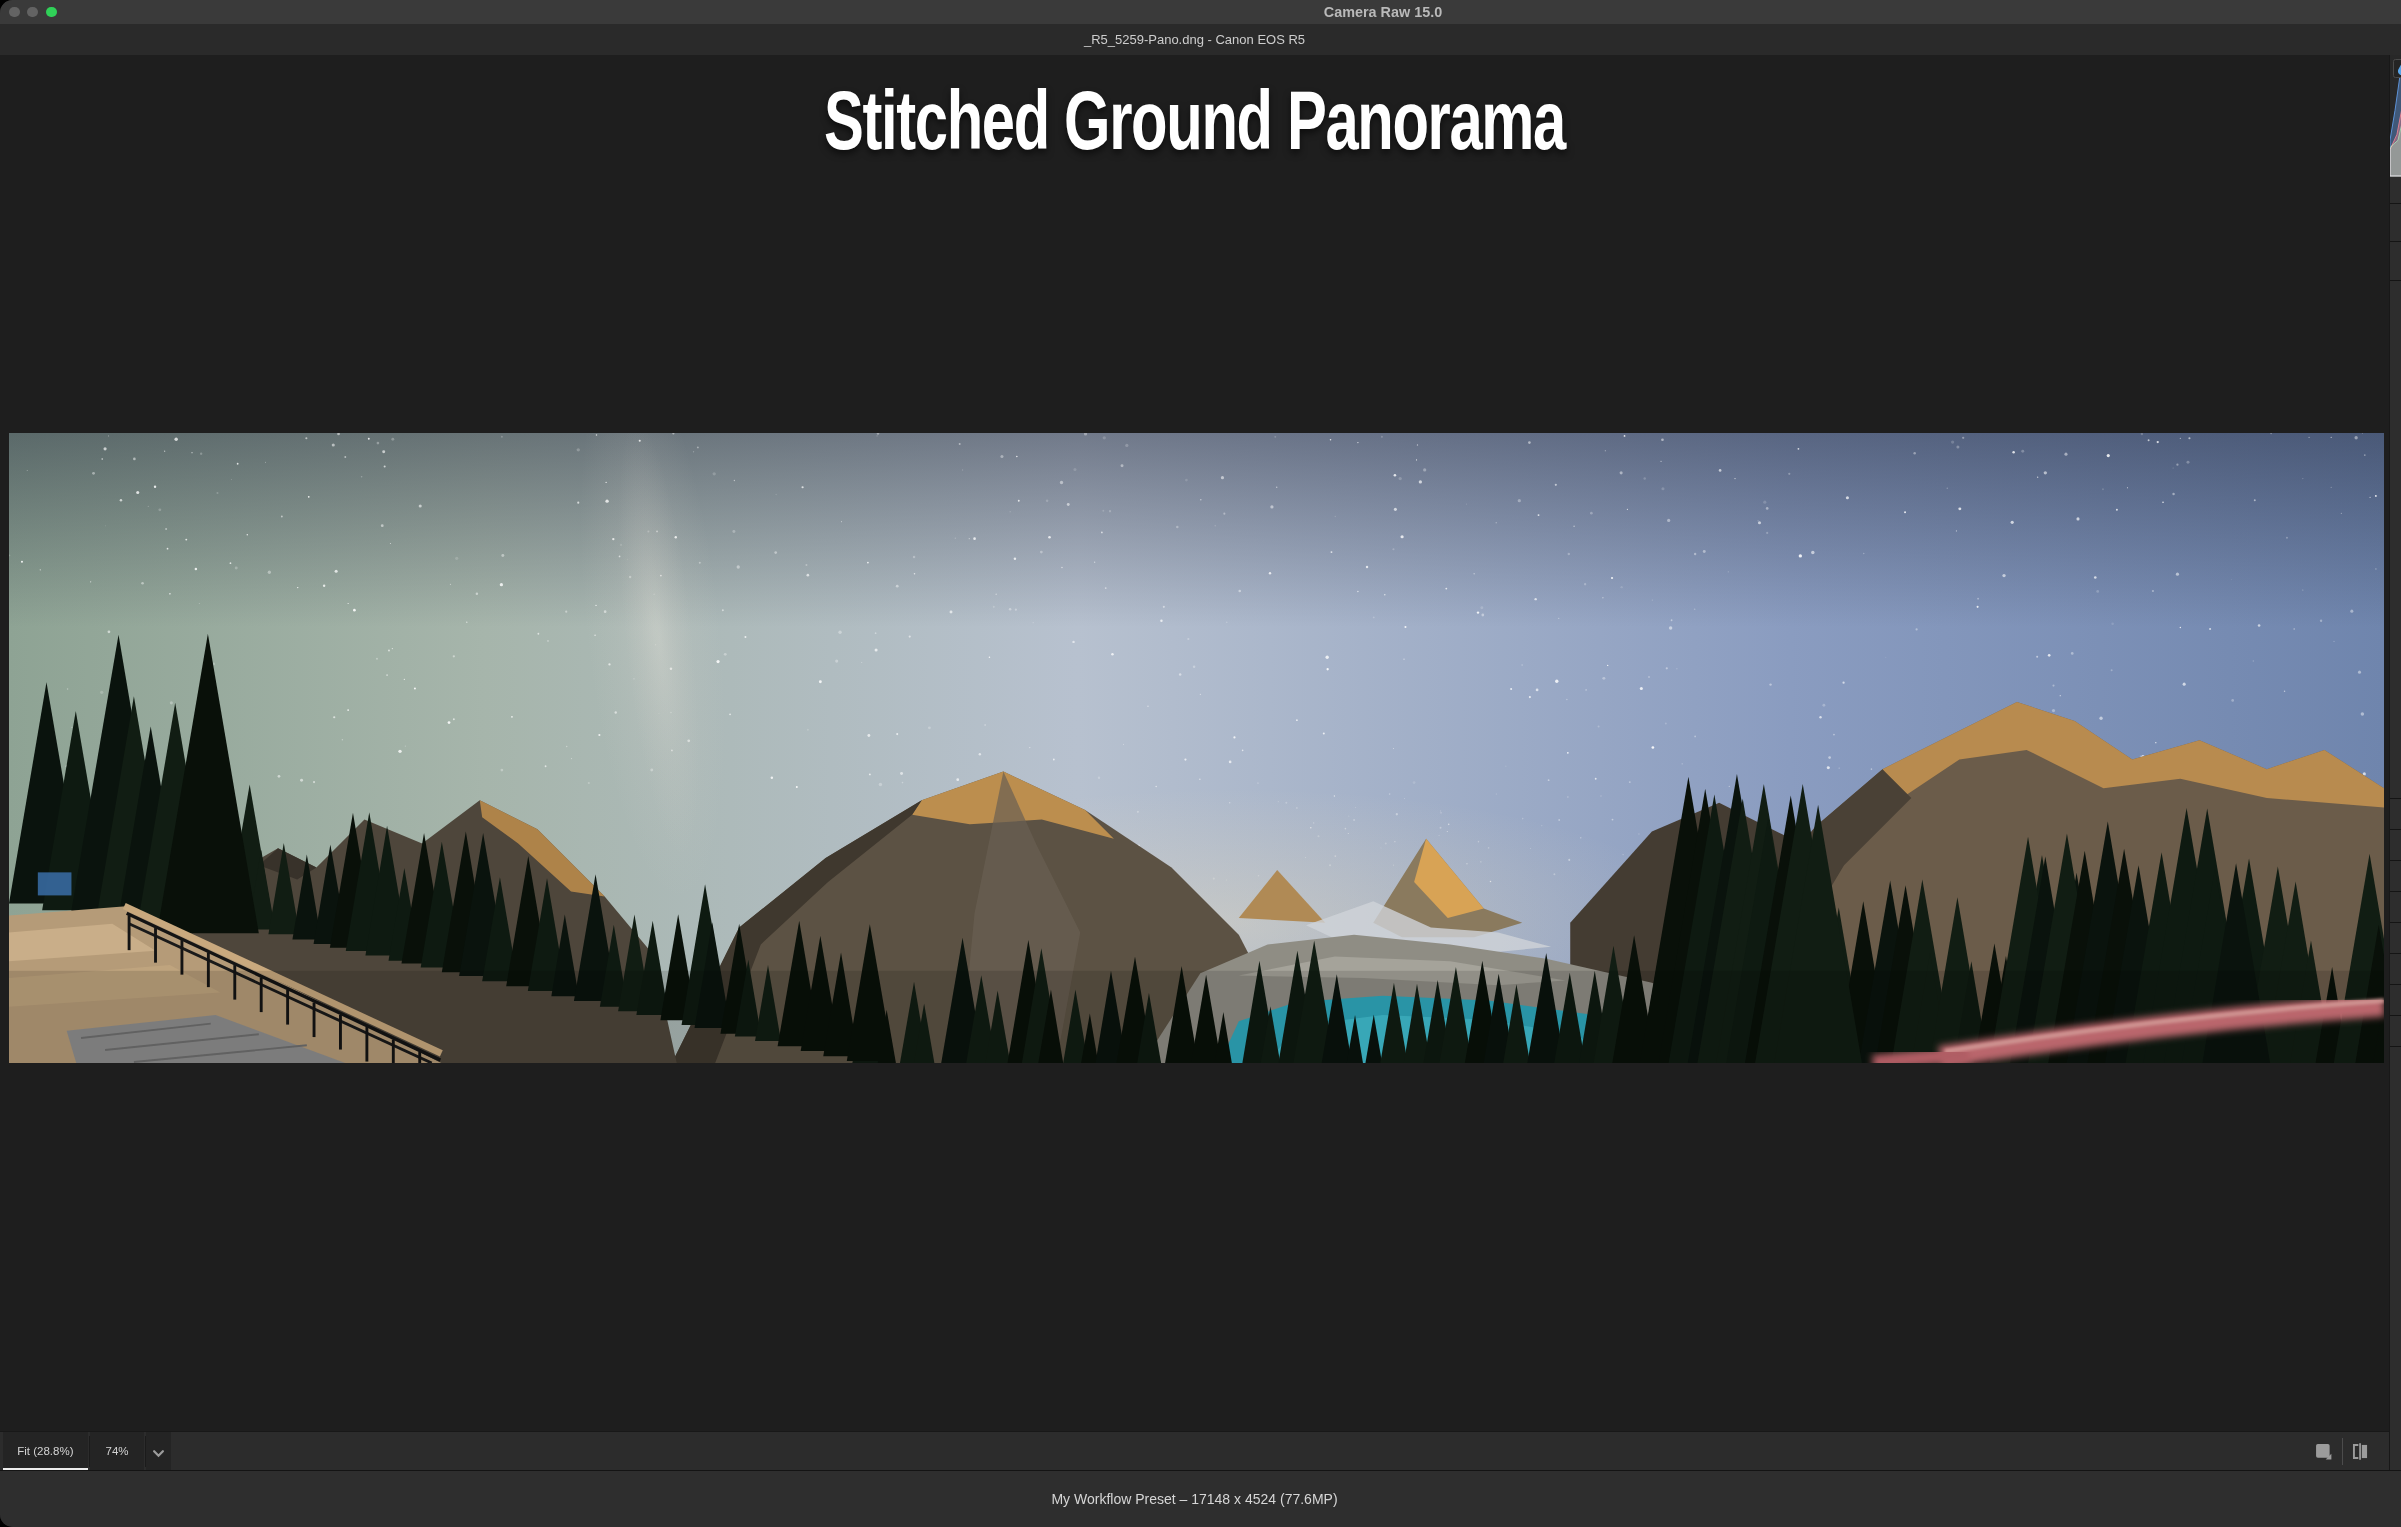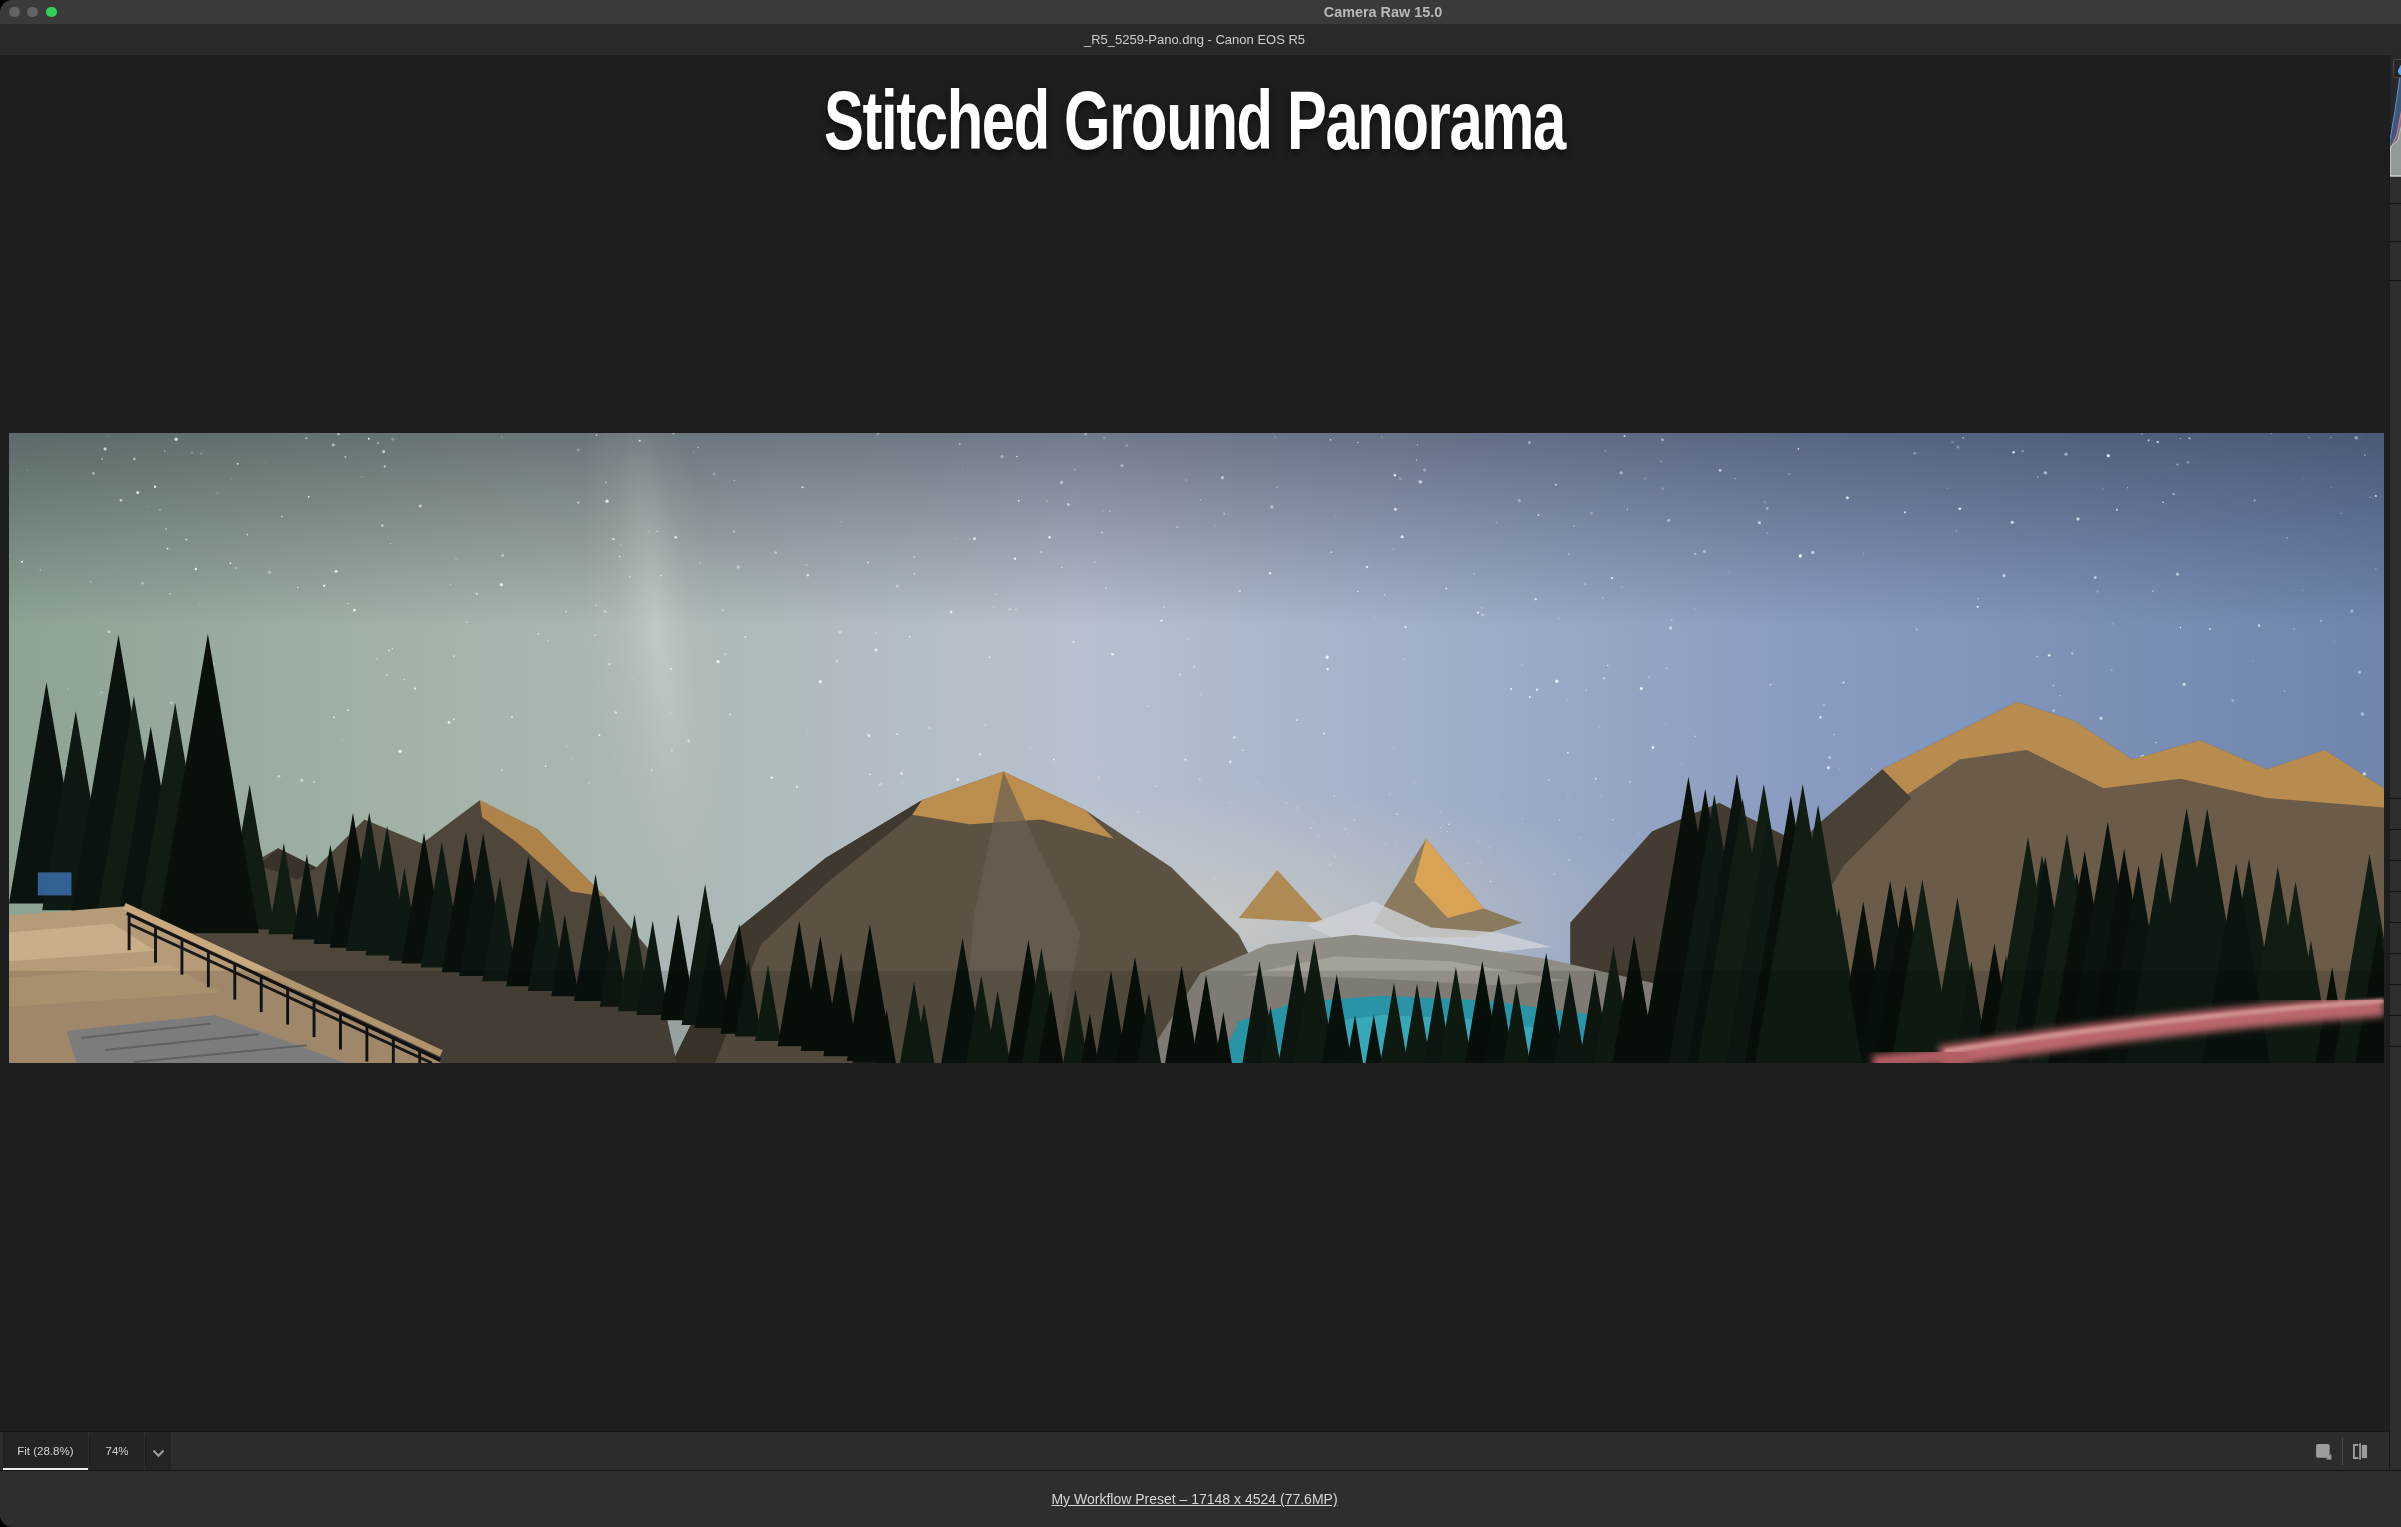--- a/index.html
+++ b/index.html
@@ -40,21 +40,21 @@
   #sliders{position:absolute;left:0;top:296px;width:329px;}
   .srow{position:relative;width:329px;height:30px;}
   .sl-div{width:329px;height:17.3px;position:relative;}
   .sl-div:after{content:"";position:absolute;left:21px;top:8.2px;width:273px;height:1.4px;background:#161616;}
   
   #sections{position:absolute;left:0;top:743px;width:329px;}
   .sec{position:relative;width:329px;height:31px;border-top:1.4px solid #141414;box-sizing:border-box;}
   #sections .last-border{height:0;border-top:1.4px solid #141414;}
   
   .footer{position:absolute;left:0;top:1470px;width:2766px;height:58px;background:#2e2e2e;border-top:1.4px solid #141414;box-sizing:border-box;}
-  .preset-link{position:absolute;left:0;top:0;width:2389px;height:56px;line-height:56px;text-align:center;color:#d6d6d6;font-size:14px;text-decoration:underline;cursor:pointer;}
+  .preset-link{position:absolute;left:0;top:0;width:2389px;height:56px;line-height:56px;text-align:center;color:#d6d6d6;font-size:14px;cursor:pointer;}
 </style>
 </head>
 <body>
 
 <div id="app">
 
   <div class="titlebar">
     <span class="light" style="left: 9px; background: rgb(99, 99, 99);" id="light0"></span>
     <span class="light" style="left: 27px; background: rgb(99, 99, 99);" id="light1"></span>
     <span class="light" style="left: 46px; background: rgb(48, 209, 88);" id="light2"></span>

